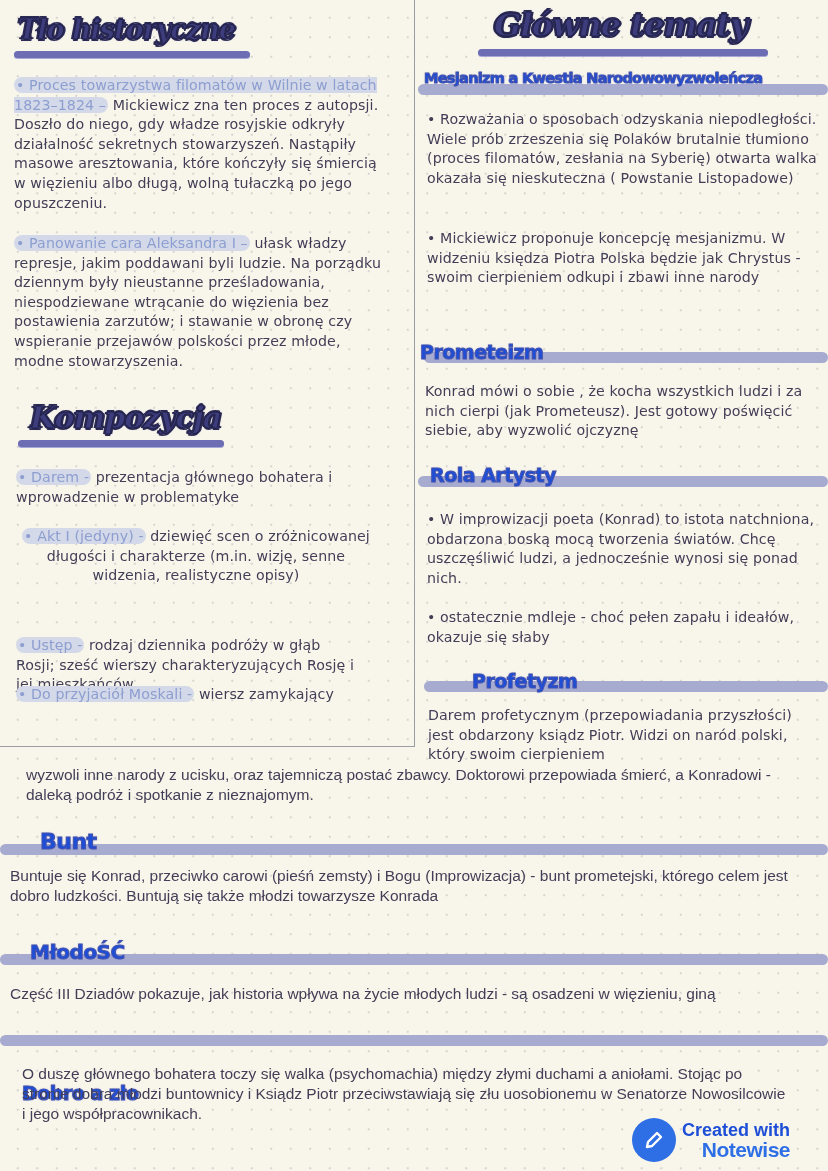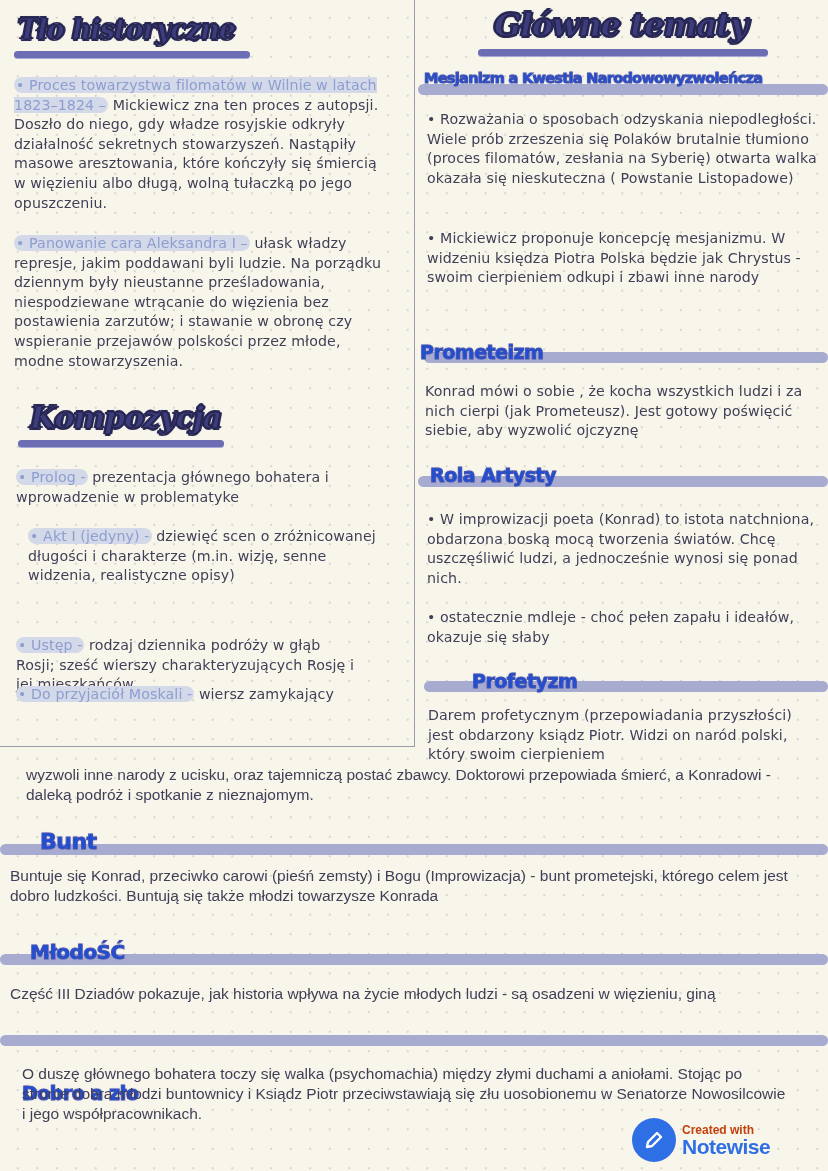--- a/index.html
+++ b/index.html
@@ -37,21 +37,21 @@
   }
   .bubble {
     position: absolute; font-family: "DejaVu Sans", sans-serif; font-weight: bold;
     color: #1d4ed8; letter-spacing: -0.5px;
     -webkit-text-stroke: 1px #4652a8;
     text-shadow: 0 0 2px #8f9ae6;
   }
   .nw-badge { position: absolute; left: 632px; top: 1118px; display: flex; align-items: center; gap: 6px; }
   .nw-circle { width: 44px; height: 44px; border-radius: 50%; background: #2f6fe6; display: flex; align-items: center; justify-content: center; }
   .nw-text { display: flex; flex-direction: column; line-height: 1; }
-  .nw-small { font-family: "Liberation Sans", sans-serif; font-weight: bold; font-size: 12px; color: #c2410c; }
+  .nw-small { font-family: "Liberation Sans", sans-serif; font-weight: bold; font-size: 18px; color: #1d4ed8; }
   .nw-big { font-family: "Liberation Sans", sans-serif; font-weight: bold; font-size: 21px; color: #2f6fe6; letter-spacing: -0.5px; text-align: right; }
 </style>
 </head>
 <body>
 
 <div class="left-box"></div>
 
 <div class="script-underline" style="left:14px; top:51px; width:236px;"></div>
 <div class="script-title" style="left:18px; top:14px; font-size:27px;">Tło historyczne</div>
 
@@ -60,23 +60,23 @@
 </div>
 
 <div class="abs txt" style="left:14px; top:234px; width:372px;">
   <span class="hl">• Panowanie cara Aleksandra I –</span><span> ułask władzy represje, jakim poddawani byli ludzie. Na porządku dziennym były nieustanne prześladowania, niespodziewane wtrącanie do więzienia bez postawienia zarzutów; i stawanie w obronę czy wspieranie przejawów polskości przez młode, modne stowarzyszenia.</span>
 </div>
 
 <div class="script-underline" style="left:18px; top:440px; width:206px;"></div>
 <div class="script-title" style="left:30px; top:400px; font-size:30px;">Kompozycja</div>
 
 <div class="abs txt" style="left:16px; top:468px; width:360px;">
-  <span class="hl">• Prolog -</span><span> prezentacja głównego bohatera i wprowadzenie w problematyke</span>
+  <span class="hl">• Darem -</span><span> prezentacja głównego bohatera i wprowadzenie w problematyke</span>
 </div>
-<div class="abs txt" style="left:28px; top:527px; width:360px;">
+<div class="abs txt" style="left:16px; top:527px; width:360px;text-align:center;">
   <span class="hl">• Akt I (jedyny) -</span><span> dziewięć scen o zróżnicowanej długości i charakterze (m.in. wizję, senne widzenia, realistyczne opisy)</span>
 </div>
 <div class="abs txt" style="left:16px; top:636px; width:340px;">
   <span class="hl">• Ustęp -</span><span> rodzaj dziennika podróży w głąb Rosji; sześć wierszy charakteryzujących Rosję i jej mieszkańców</span>
 </div>
 <div class="abs txt" style="left:16px; top:685px; width:360px;">
   <span class="hl">• Do przyjaciół Moskali -</span><span> wiersz zamykający</span>
 </div>
 
 <div class="script-underline" style="left:478px; top:49px; width:290px;"></div>

